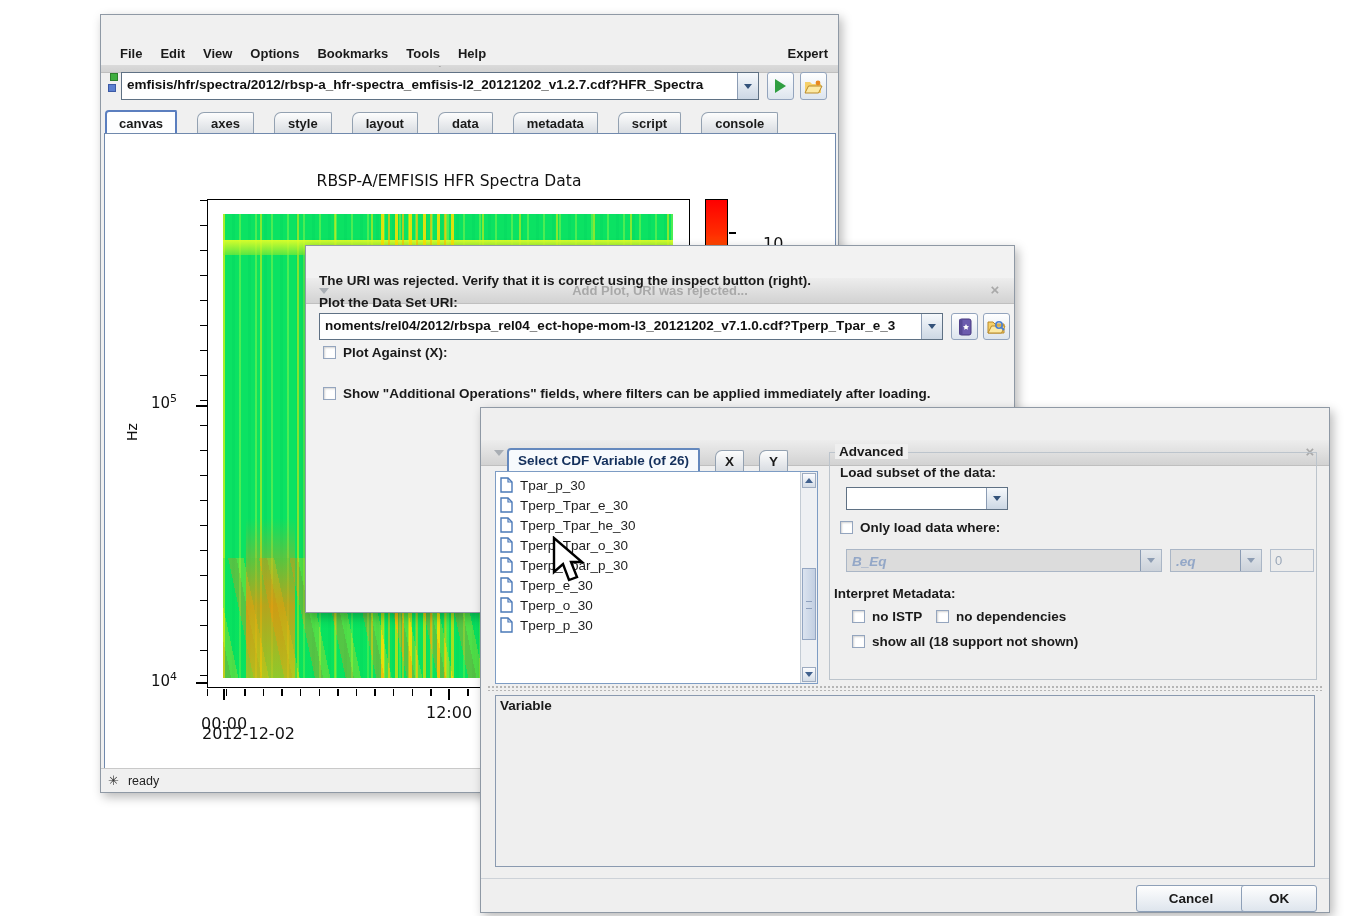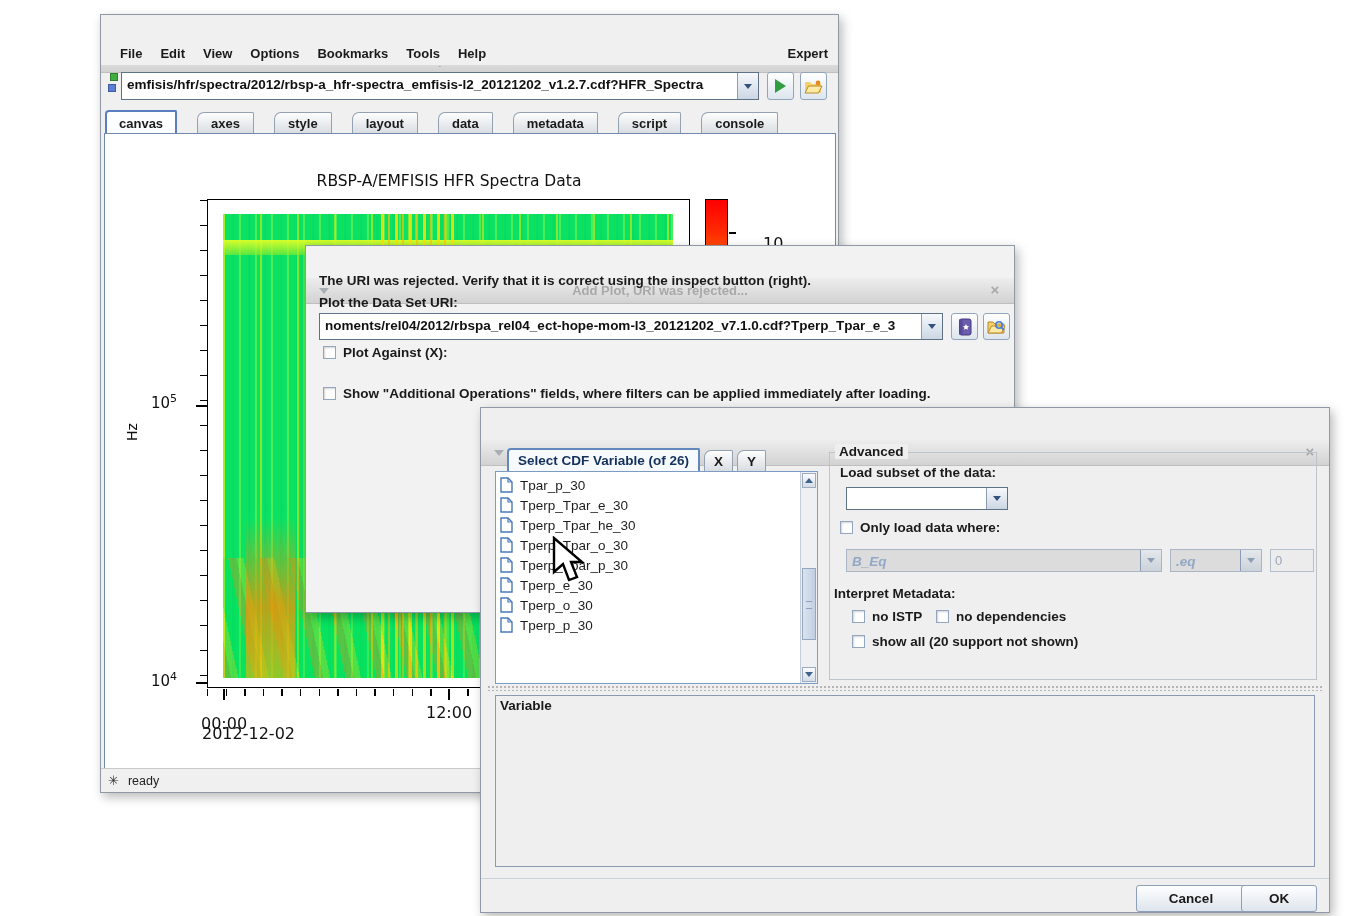--- a/index.html
+++ b/index.html
@@ -71,21 +71,21 @@
 
   #dlg1-msg { position:absolute; left:13px; top:27px; }
   #dlg1-urilabel { position:absolute; left:13px; top:49px; }
   #dlg1-combo { position:absolute; left:13px; top:67px; width:624px; height:27px; }
   #dlg1-book { left:645px; top:67px; width:27px; height:27px; }
   #dlg1-fmag { left:677px; top:67px; width:27px; height:27px; }
   #dlg1-cb1 { left:17px; top:99px; }
   #dlg1-cb2 { left:17px; top:140px; }
 
   
-  .dtabs { position:absolute; left:14px; top:40px; height:23px; display:flex; gap:4px;padding-left:12px; }
+  .dtabs { position:absolute; left:14px; top:40px; height:23px; display:flex; gap:15px;padding-left:12px; }
   .dtabs .tab { padding:3px 9px 2px; font-weight:bold; font-size:13.5px; color:#1b1b1b; background:linear-gradient(#fdfdfd,#d9dde2); border:1px solid #93a1b1; border-bottom:none; border-radius:7px 2px 0 0; margin-top:2px; min-width:27px; text-align:center; }
   .dtabs .tab:first-child { background:#f7fafd; color:#14305c; border-color:#6488bd; border-width:2px 2px 0 2px; margin-top:0; border-radius:4px 2px 0 0; }
   #varlist { position:absolute; left:14px; top:63px; width:323px; height:213px; background:#fff; border:1px solid #7d9cc4; padding:3px 4px 0 4px; overflow:hidden; }
   .list-item { display:flex; align-items:center; gap:7px; height:20px; font-size:13.5px; color:#1e1e1e; }
   .file-icon { flex:none; }
   .vscroll { position:absolute; right:0; top:0; bottom:0; width:17px; background:#eef0f3; border-left:1px solid #c3cbd4; }
   .sbtn { position:absolute; left:1px; width:14px; height:15px; background:linear-gradient(#fbfcfe,#d4dce7); border:1px solid #9dabc0; display:flex; align-items:center; justify-content:center; }
   .sbtn .tri-down { border-left-width:4px; border-right-width:4px; border-top-width:5px; border-top-color:#41618e; }
   .tri-up { width:0; height:0; border-left:4px solid transparent; border-right:4px solid transparent; border-bottom:5px solid #41618e; }
   .sthumb { position:absolute; left:1px; top:96px; width:14px; height:72px; background:linear-gradient(90deg,#dbe3ef,#c2cfe2); border:1px solid #94a6c2; }
@@ -358,21 +358,21 @@
     <div class="cb-row" id="adv-cb-istp">
       <div class="cb"></div>
       <span class="bold-label">no ISTP</span>
     </div>
     <div class="cb-row" id="adv-cb-deps">
       <div class="cb"></div>
       <span class="bold-label">no dependencies</span>
     </div>
     <div class="cb-row" id="adv-cb-showall">
       <div class="cb"></div>
-      <span class="bold-label">show all (20 support not shown)</span>
+      <span class="bold-label">show all (18 support not shown)</span>
     </div>
   </div>
 
   <div id="splitter"></div>
   <div id="var-panel">
     <div class="bold-label" id="var-panel-label">Variable</div>
   </div>
   <div id="dlg2-sep"></div>
   <div class="push-btn" id="btn-cancel">Cancel</div>
   <div class="push-btn" id="btn-ok">OK</div>

